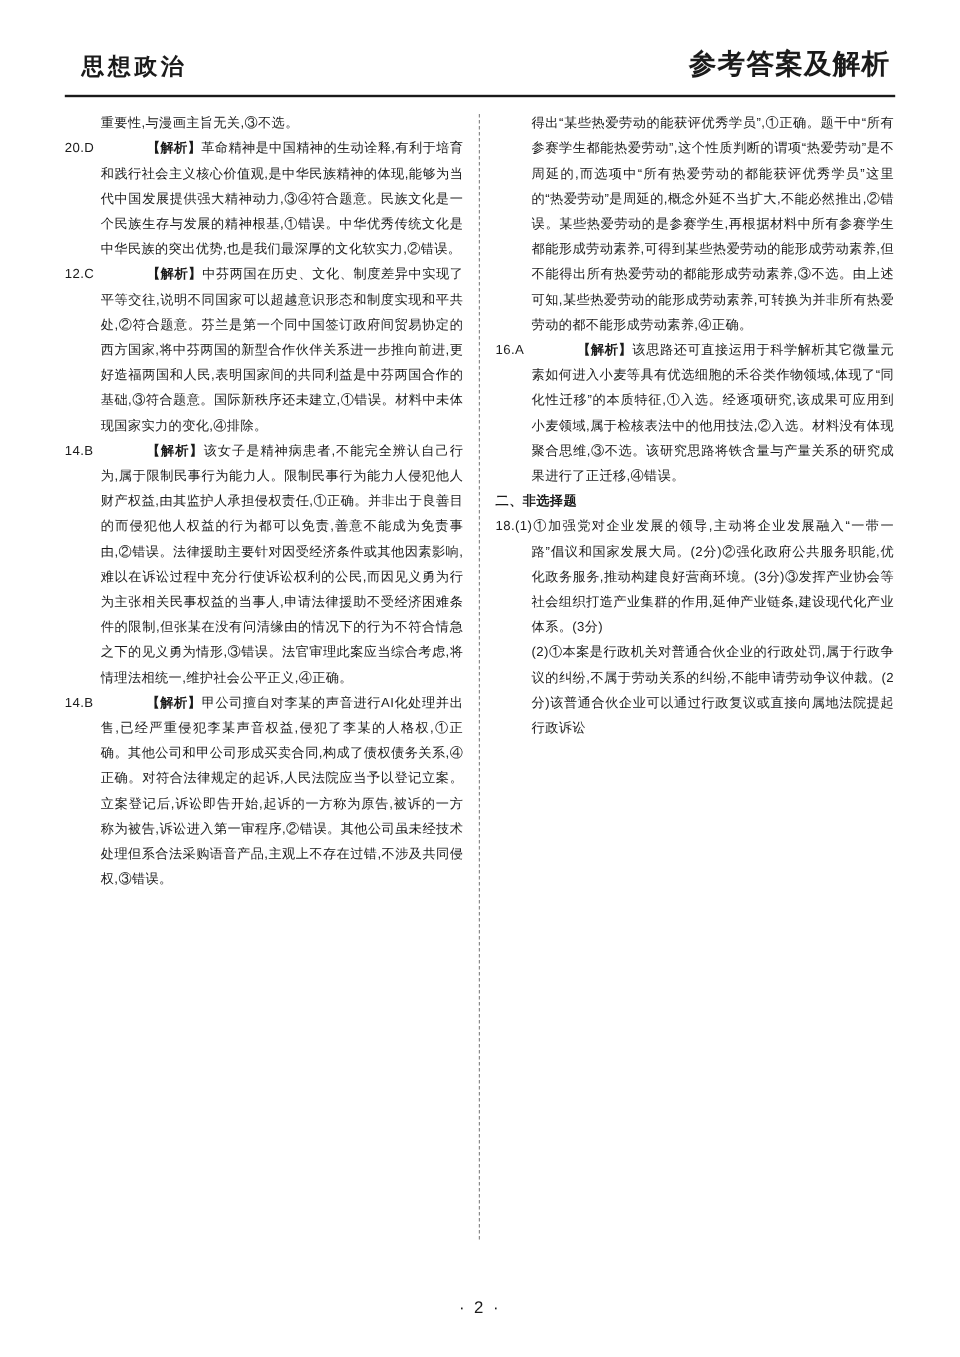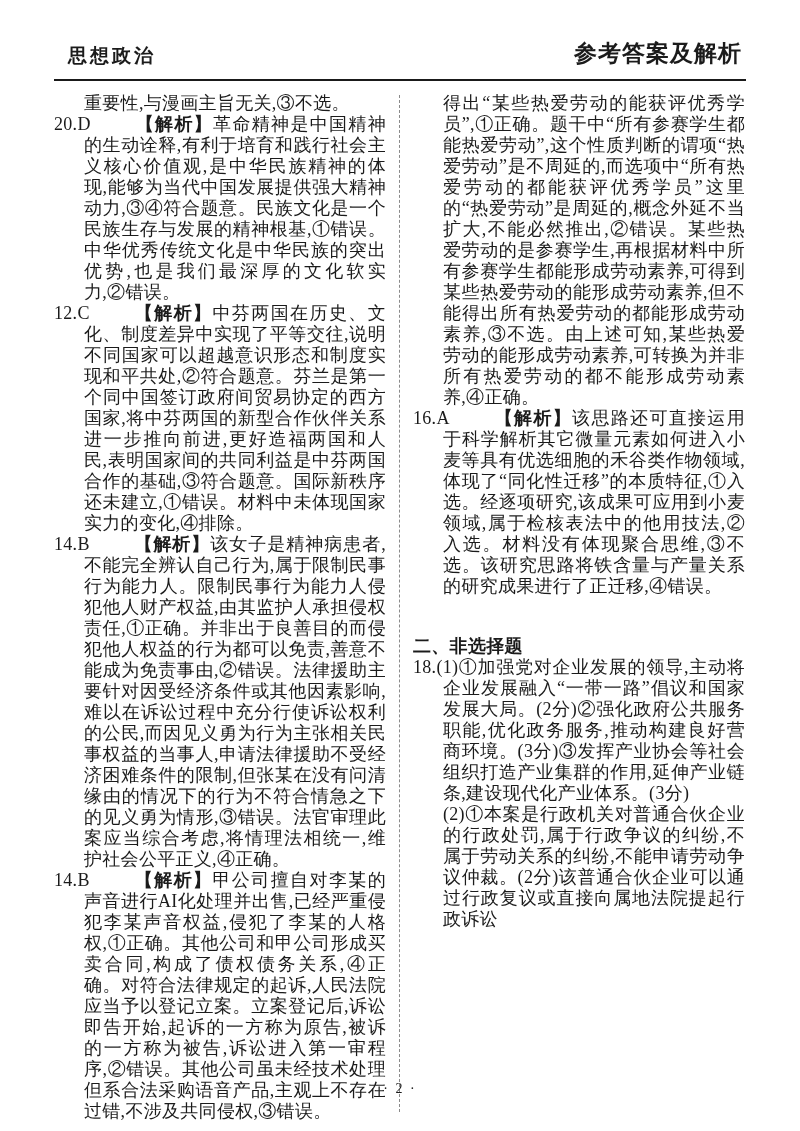--- a/index.html
+++ b/index.html
@@ -4,21 +4,21 @@
 <style>
   html, body { margin: 0; padding: 0; background: #e9e9e9; }
   .page {
     position: relative;
     width: 800px;
     height: 1131px;
     margin: 0 auto;
     background: #ffffff;
     box-sizing: border-box;
     padding: 38px 54px 0 54px;
-    font-family: Liberation Serif, serif;
+    font-family: Liberation Sans, sans-serif;
     color: #1b1b1b;
     overflow: hidden;
   }
   .header {
     display: flex;
     justify-content: space-between;
     align-items: flex-end;
     padding: 0 4px 10px 14px;
     border-bottom: 2px solid #1a1a1a;
   }
@@ -32,21 +32,21 @@
     font-weight: 700;
     letter-spacing: 1px;
   }
   .columns {
     display: flex;
     margin-top: 12px;
     min-height: 950px;
   }
   .col {
     width: 332px;
-    font-size: 18px;
+    font-size: 11px;
     line-height: 21px;
     letter-spacing: 0.3px;
   }
   .divider {
     border-left: 1px dashed #8a8a8a;
     margin: 2px 13px 10px 13px;
     align-self: stretch;
   }
   .para {
     margin: 0;
@@ -58,21 +58,20 @@
     text-indent: -30px;
   }
   .para.continuation, .para.sub {
     padding-left: 30px;
     text-indent: 0;
   }
   .para.section {
     font-weight: 700;
     padding: 0;
     text-indent: 0;
-    margin-top: 39px;
   }
   .num { }
   .answer .num { margin-right: 6px; }
   .tag { font-weight: 700; margin-left: 38px; }
   .footer {
     position: absolute;
     left: 0;
     right: 0;
     bottom: 34px;
     text-align: center;

